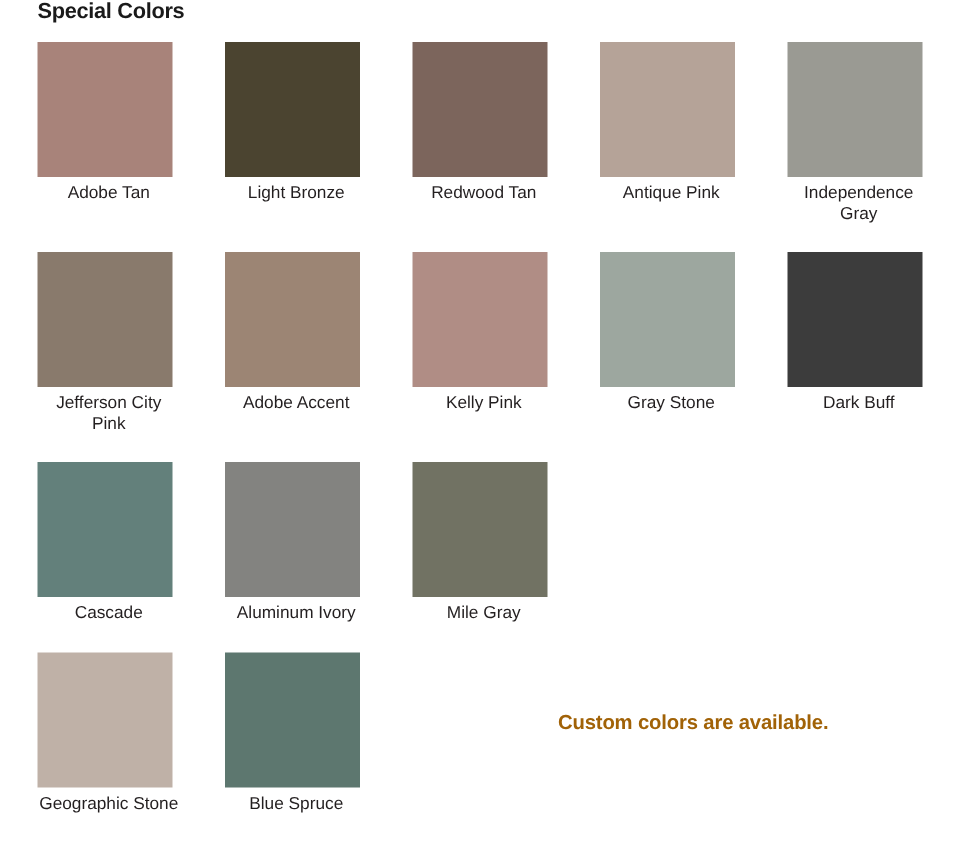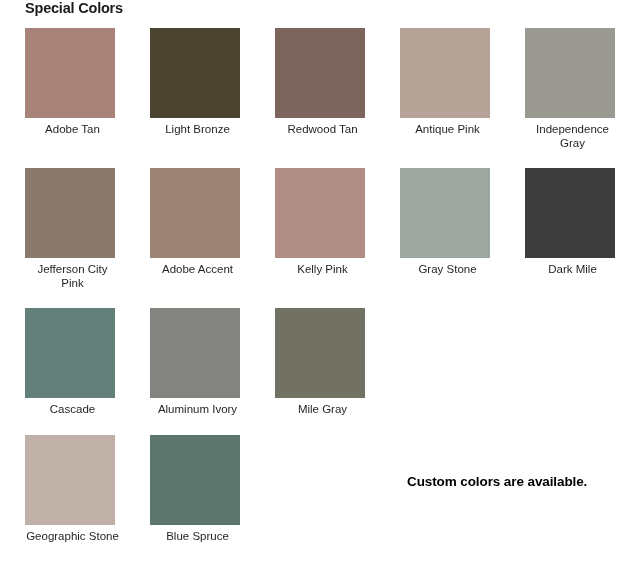--- a/index.html
+++ b/index.html
@@ -83,22 +83,22 @@
     font-family: "Liberation Sans", sans-serif;
   }
 
   .rowgap { height: 18px; }
 
   .note {
     position: absolute;
     font-size: 13.5px;
     font-weight: bold;
     letter-spacing: -0.1px;
-    color: #000000;
-    left: 407px;
+    color: #a16207;
+    left: 372px;
     top: 474px;
     font-family: "Liberation Sans", sans-serif;
     white-space: nowrap;
   }
 </style>
 </head>
 <body>
 
 <div class="sheet">
 
@@ -162,21 +162,21 @@
       </div>
       <div class="cell">
         <div class="cell-inner">
           <div class="swatch" style="background-color: rgb(157, 167, 159);"></div>
           <div class="swatch-label">Gray Stone</div>
         </div>
       </div>
       <div class="cell">
         <div class="cell-inner">
           <div class="swatch" style="background-color: rgb(60, 60, 60);"></div>
-          <div class="swatch-label">Dark Mile</div>
+          <div class="swatch-label">Dark Buff</div>
         </div>
       </div>
     </div>
 
     <div class="rowgap"></div>
 
     <div class="row">
       <div class="cell">
         <div class="cell-inner">
           <div class="swatch" style="background-color: rgb(99, 128, 123);"></div>

